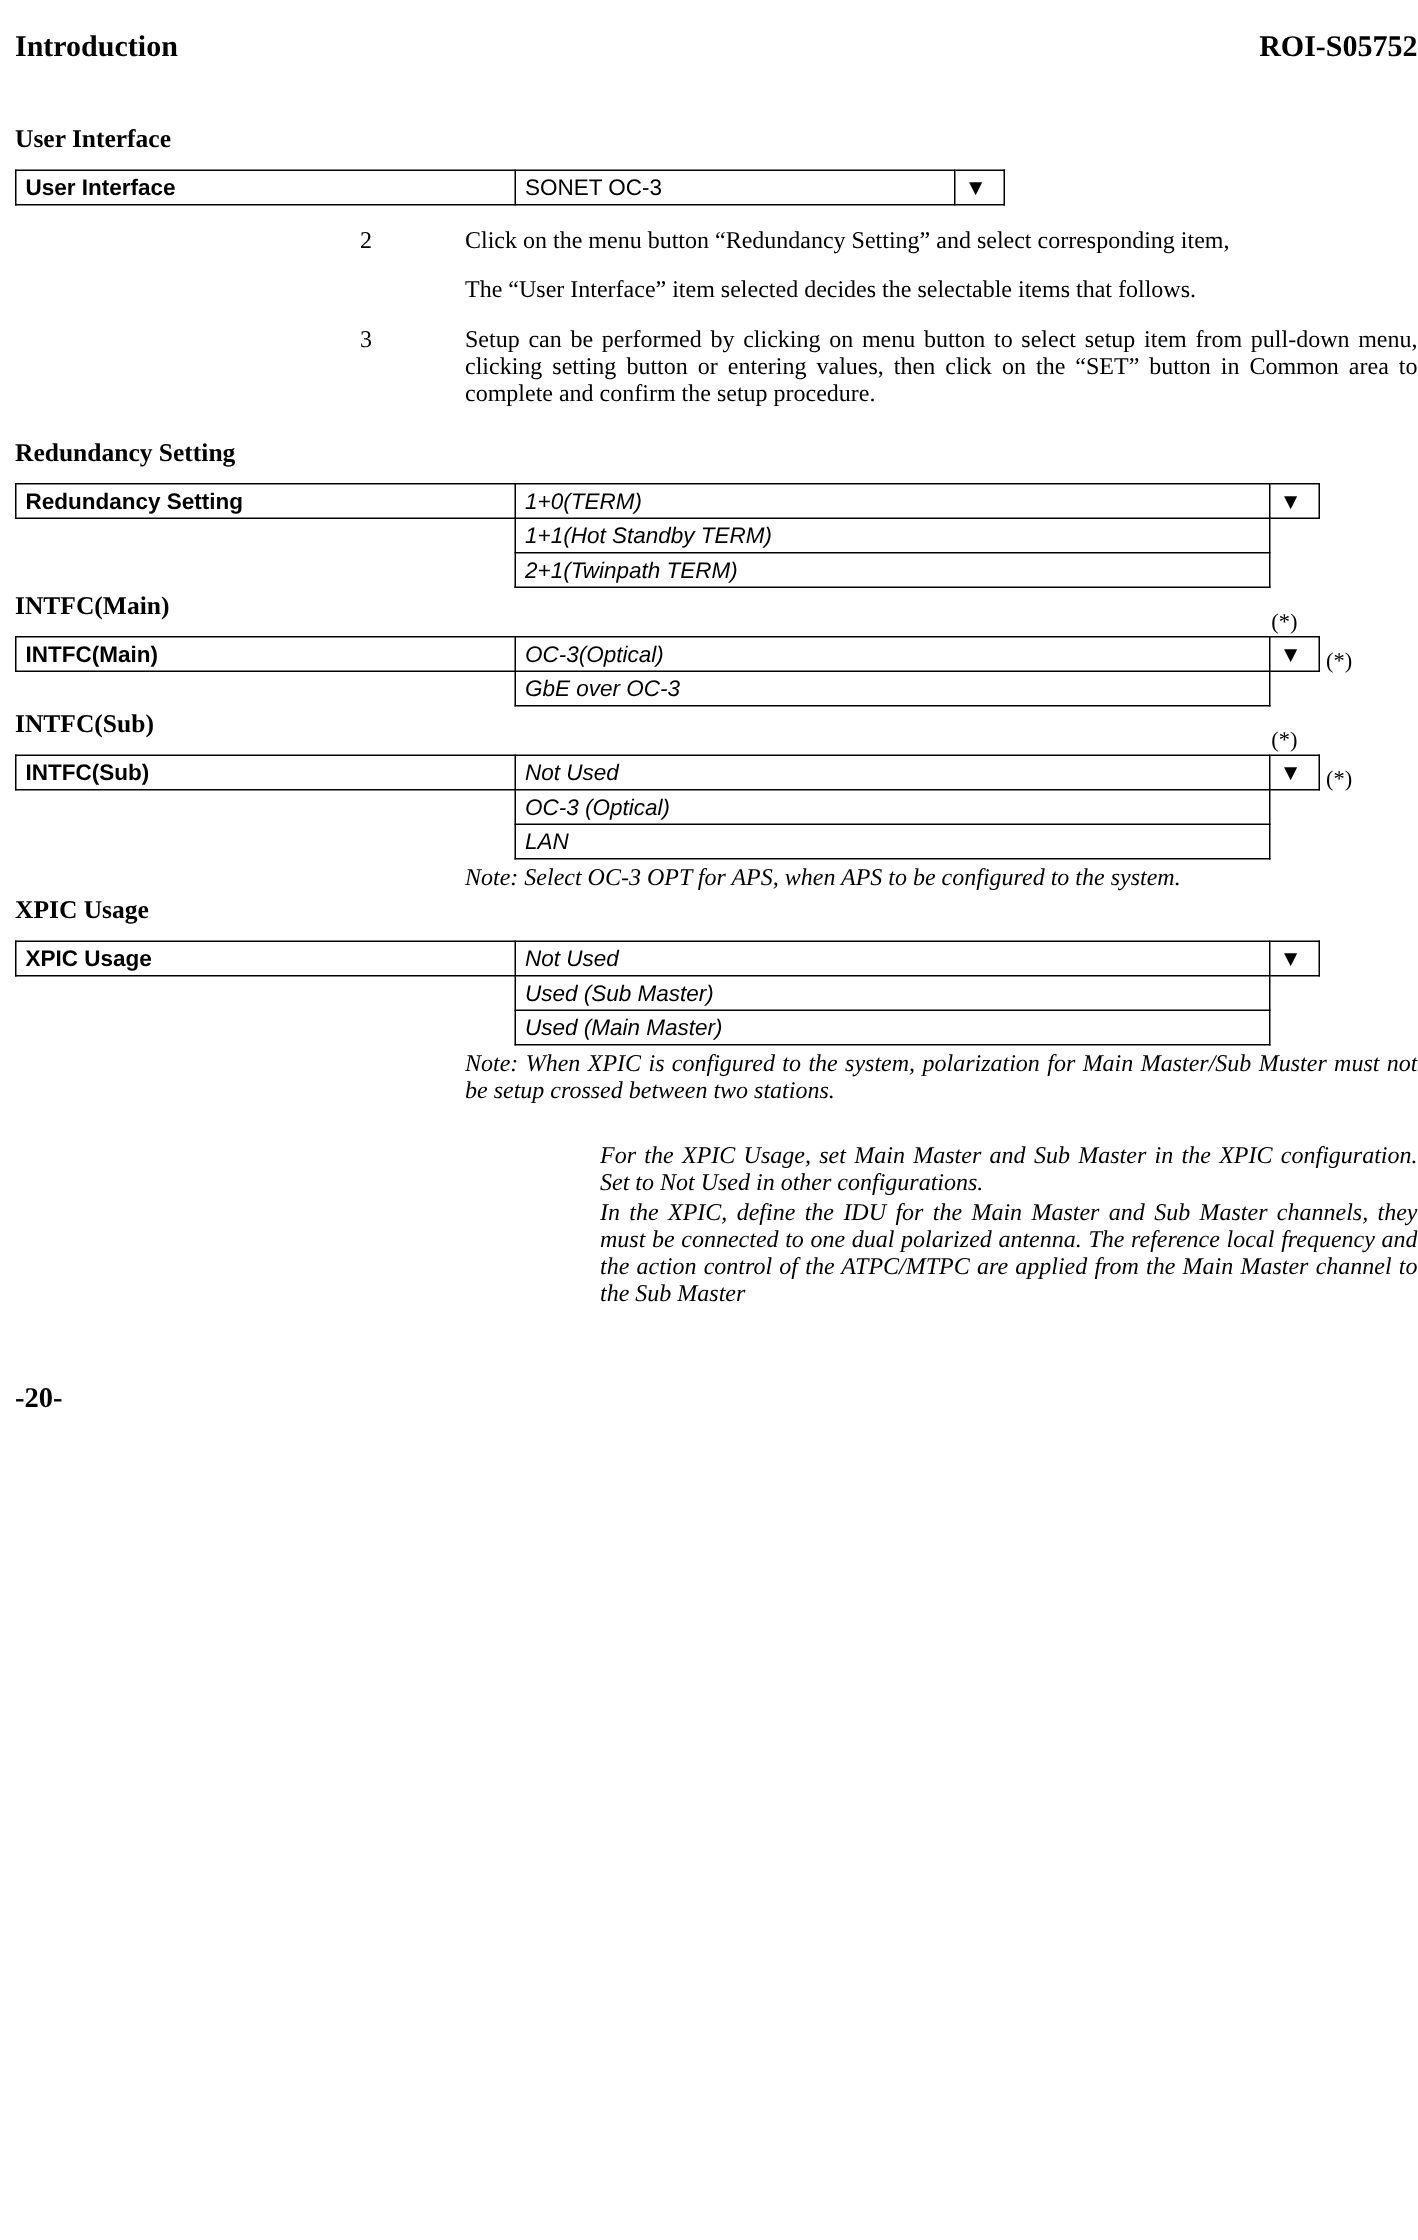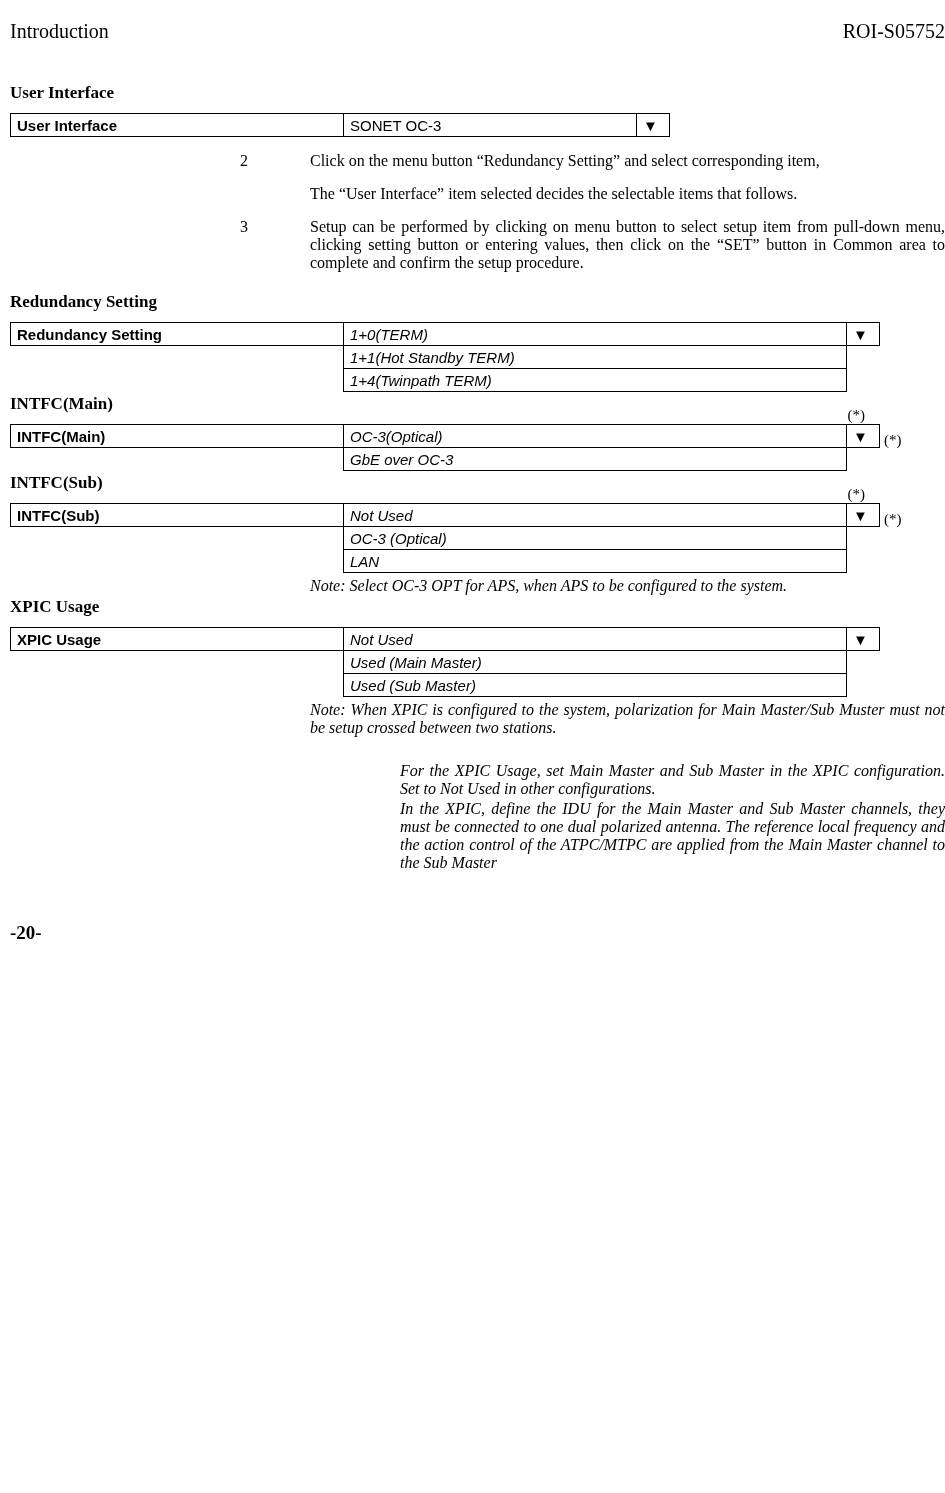--- a/index.html
+++ b/index.html
@@ -7,21 +7,21 @@
     font-size: 16px;
     margin: 0;
     padding: 20px 0 20px 10px;
     width: 945px;
     box-sizing: border-box;
     color: #000;
   }
   .header-row {
     display: flex;
     justify-content: space-between;
-    font-weight: normal;
+    font-weight: bold;
     font-size: 20px;
     margin-bottom: 40px;
   }
   .section-title {
     font-weight: bold;
     font-size: 17px;
     margin-top: 20px;
     margin-bottom: 10px;
   }
   table.setting {
@@ -136,21 +136,21 @@
     <td class="value-col-wide">1+0(TERM)</td>
     <td class="arrow-col">▼</td>
   </tr>
   <tr>
     <td style="border:none;"></td>
     <td class="value-col-wide">1+1(Hot Standby TERM)</td>
     <td style="border:none;"></td>
   </tr>
   <tr>
     <td style="border:none;"></td>
-    <td class="value-col-wide">1+4(Twinpath TERM)</td>
+    <td class="value-col-wide">2+1(Twinpath TERM)</td>
     <td style="border:none;"></td>
   </tr>
 </tbody>
   </table>
 
 
 <div class="heading-row">
   <div class="section-title" style="margin-top:2px;">INTFC(Main)</div>
   <span class="star">(*)</span>
 </div>
@@ -198,26 +198,26 @@
 <div class="section-title" style="margin-top:2px;">XPIC Usage</div>
 <table class="setting">
   <tbody>
       <tr>
     <th class="label-col">XPIC Usage</th>
     <td class="value-col-wide">Not Used</td>
     <td class="arrow-col">▼</td>
   </tr>
   <tr>
     <td style="border:none;"></td>
+    <td class="value-col-wide">Used (Sub Master)</td>
+    <td style="border:none;"></td>
+  </tr>
+  <tr>
+    <td style="border:none;"></td>
     <td class="value-col-wide">Used (Main Master)</td>
-    <td style="border:none;"></td>
-  </tr>
-  <tr>
-    <td style="border:none;"></td>
-    <td class="value-col-wide">Used (Sub Master)</td>
     <td style="border:none;"></td>
   </tr>
 </tbody>
   </table>
 
 <div class="note" style="margin-top:4px;font-style:italic;">
   <span class="nlabel">Note: </span><span style="display:inline;">When XPIC is configured to the system, polarization for Main Master/Sub Muster must not be setup crossed between two stations.</span>
 </div>
 
 <div class="note-para2">For the XPIC Usage, set Main Master and Sub Master in the XPIC configuration. Set to Not Used in other configurations.</div>

